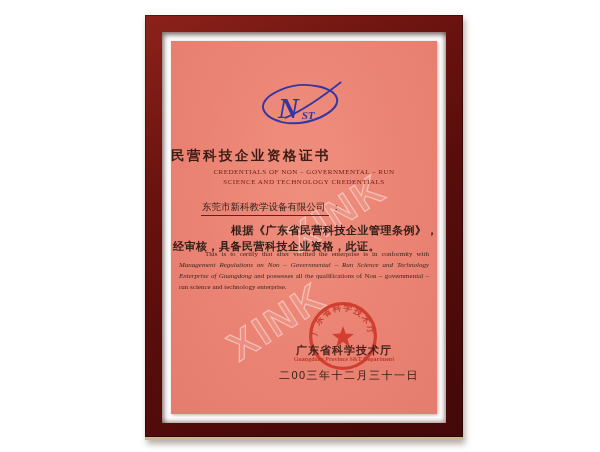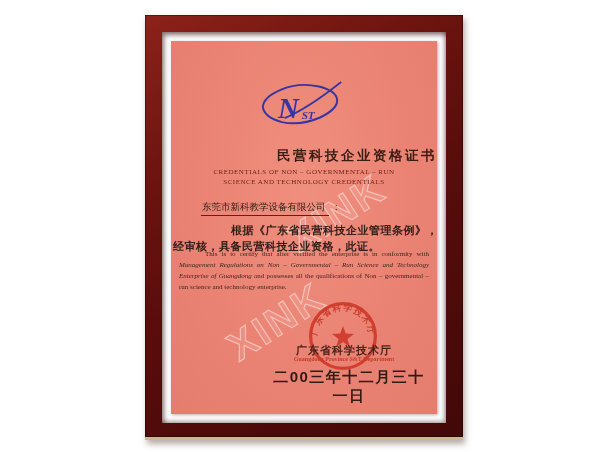--- a/index.html
+++ b/index.html
@@ -35,21 +35,21 @@
     -webkit-text-stroke:1.2px rgba(255,255,255,0.45);
     transform:rotate(-33deg);
     white-space:nowrap;pointer-events:none;
   }
   .wm1{left:112px;top:150px;}
   .wm2{left:52px;top:258px;}
   
   .logo{position:absolute;left:86px;top:39px;width:88px;height:50px;}
   
   .title{
-    position:absolute;left:0;top:106px;width:100%;text-align:right;
+    position:absolute;left:0;top:106px;width:100%;text-align:left;
     font-size:13.5px;font-weight:bold;letter-spacing:2.5px;
     color:#3b1c14;
   }
   .sub{
     position:absolute;left:0;width:100%;text-align:center;
     font-family:"Liberation Serif",serif;font-weight:normal;
     font-size:7px;letter-spacing:.5px;color:#702317;
   }
   .sub1{top:127px;}
   .sub2{top:137px;}
@@ -73,21 +73,21 @@
     position:absolute;left:92px;top:302px;width:162px;text-align:center;
     font-size:11px;font-weight:bold;color:#49231a;letter-spacing:1px;
   }
   .dept-en{
     position:absolute;left:92px;top:315px;width:162px;text-align:center;
     font-family:"Liberation Serif",serif;
     font-size:6px;font-weight:bold;color:#c23a2a;
   }
   .date{
     position:absolute;left:97px;top:327px;width:162px;text-align:center;
-    font-size:15px;font-weight:bold;color:#2e1c15;letter-spacing:1.5px;
+    font-size:11px;font-weight:normal;color:#2e1c15;letter-spacing:1.5px;
   }
 </style>
 </head>
 <body>
 
 <div class="photo">
   <div class="frame">
     <div class="mat">
       <div class="paper">
 

